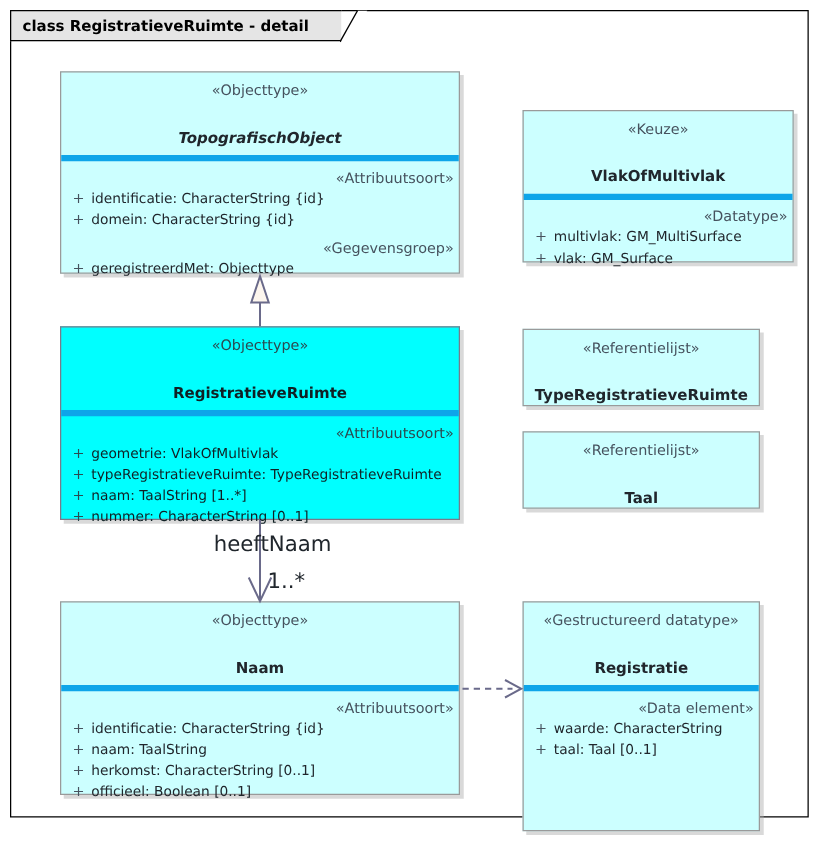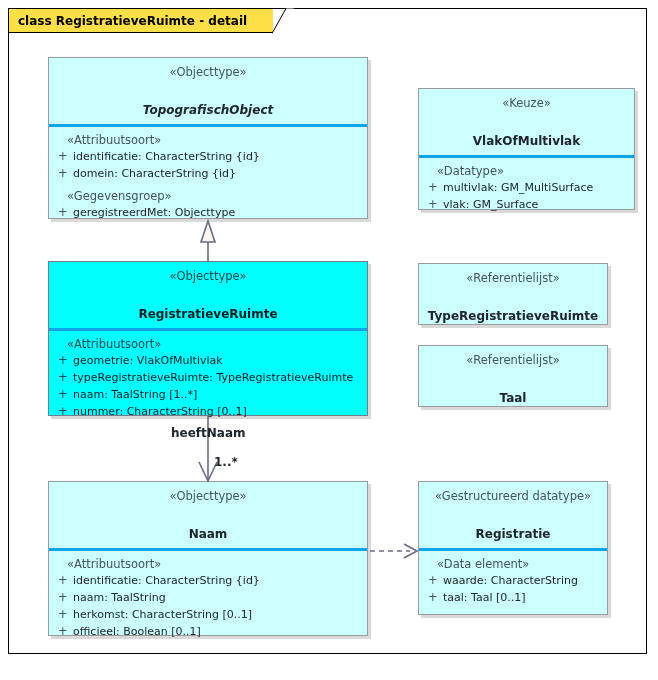--- a/index.html
+++ b/index.html
@@ -28,21 +28,21 @@
   }
   #diagram-title-tab {
     position: absolute;
     left: 8px;
     top: 8px;
     height: 25px;
     box-sizing: border-box;
     border-left: 1px solid #000000;
     border-top: 1px solid #000000;
     border-bottom: 1px solid #000000;
-    background: #fde047;
+    background: #e5e5e5;
     padding: 0 26px 0 9px;
     display: flex;
     align-items: center;
     z-index: 4;
   }
   #diagram-title-tab .tab-text {
     font-size: 12px;
     font-weight: bold;
     color: #000000;
     white-space: nowrap;
@@ -70,21 +70,21 @@
   .uml-class.selected {
     background: #00ffff;
     border: 1px solid #7a7a8a;
   }
   .uml-header {
     padding: 7px 4px 6px 4px;
     text-align: center;
     line-height: 1.25;
   }
   .uml-class.has-body .uml-header {
-    border-bottom: 3px solid #0ea5e9;
+    border-bottom: 5px solid #0ea5e9;
   }
   .stereotype {
     font-size: 11.5px;
     color: #46525e;
     display: block;
   }
   .class-name {
     font-size: 12px;
     font-weight: bold;
     color: #20262c;
@@ -97,20 +97,21 @@
   }
   .uml-body {
     padding: 6px 4px 7px 4px;
   }
   .compartment-label {
     font-size: 11.5px;
     color: #46525e;
     padding-left: 14px;
     margin-bottom: 1px;
     white-space: nowrap;
+    text-align: right;
   }
   .attr-row {
     display: flex;
     align-items: baseline;
     line-height: 1.45;
     white-space: nowrap;
   }
   .attr-vis {
     width: 20px;
     flex: 0 0 20px;
@@ -141,25 +142,24 @@
     position: absolute;
     left: 0;
     top: 0;
     width: 658px;
     height: 680px;
     z-index: 3;
     pointer-events: none;
   }
   .edge-label {
     position: absolute;
-    font-size: 12px;
+    font-size: 17px;
     color: #20262c;
     white-space: nowrap;
     z-index: 3;
-    font-weight: bold;
   }
 </style>
 </head>
 <body>
 
 <div id="diagram-frame"></div>
 
 <div id="diagram-title-tab">
   <span class="tab-text">class RegistratieveRuimte - detail</span>
 </div>
@@ -292,21 +292,21 @@
   </div>
 </div>
 
 <div class="uml-class" style="left:418px; top:345px; width:190px; height:62px;">
   <div class="uml-header">
     <span class="stereotype">«Referentielijst»</span>
     <span class="class-name">Taal</span>
   </div>
 </div>
 
-<div class="uml-class has-body" style="left:418px; top:481px; width:190px; height:134px;">
+<div class="uml-class has-body" style="left:418px; top:481px; width:190px; height:184px;">
   <div class="uml-header">
     <span class="stereotype">«Gestructureerd datatype»</span>
     <span class="class-name">Registratie</span>
   </div>
   <div class="uml-body">
     <div class="compartment-label">«Data element»</div>
     <div class="attr-row">
       <span class="attr-vis">+</span>
       <span class="attr-text">waarde: CharacterString</span>
     </div>

